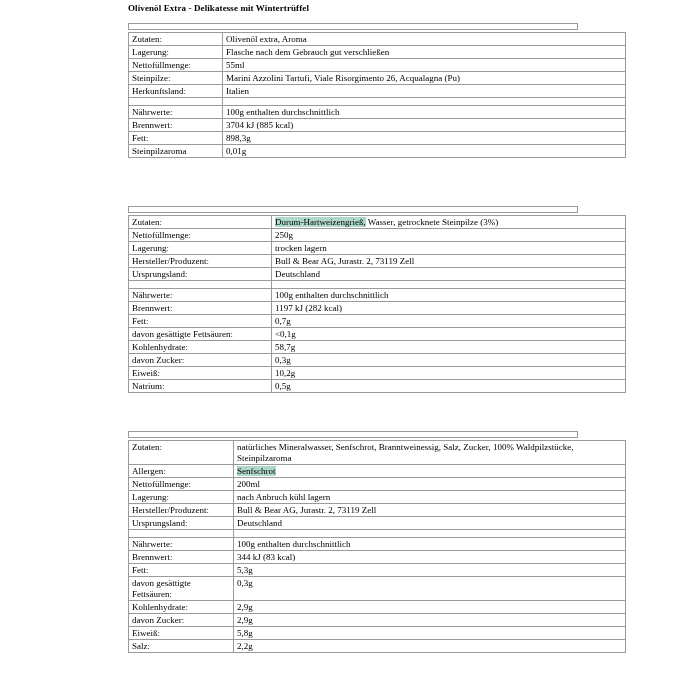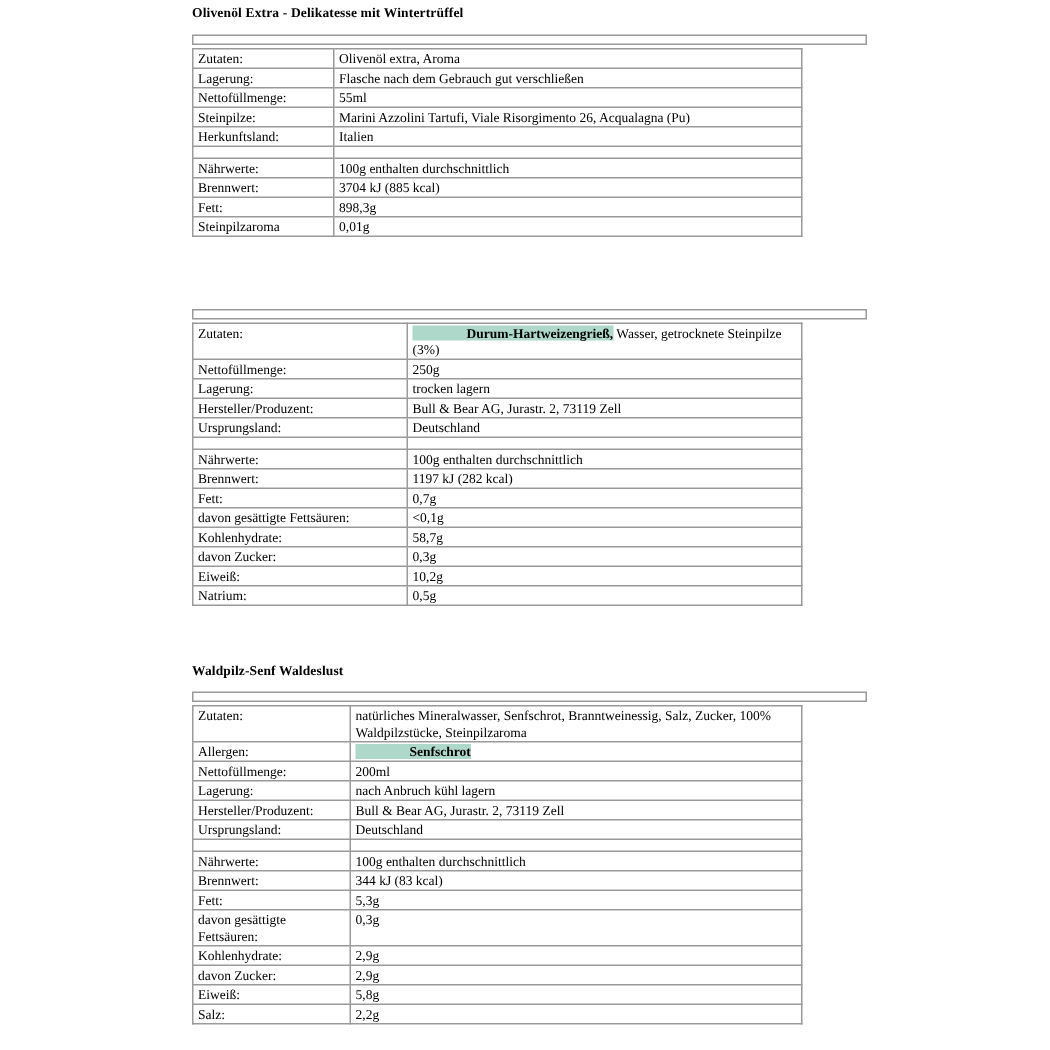--- a/index.html
+++ b/index.html
@@ -18,41 +18,40 @@
     margin:0 0 10px 0;letter-spacing:0.1px;
   }
   .section-2 .title{margin-bottom:9px;}
   .strip{
     width:448px;height:5px;
     border:1px solid var(--border);
     background:#fff;
     margin-bottom:2px;
   }
   table.info-table{
-    width:407px;
+    width:498px;
     border-collapse:collapse;
     table-layout:fixed;
     border:1px solid var(--border-outer);
     background:#fff;
   }
   table.info-table td{
     border:1px solid var(--border);
     font-size:9px;line-height:11px;
     padding:1px 3px 0 3px;
     vertical-align:top;
     overflow:hidden;
   }
   .section-0 col.c-label{width:94px;}
   .section-1 col.c-label{width:143px;}
   .section-2 col.c-label{width:105px;}
   tr.spacer-row td{height:7px;padding:0;}
   .hl{
     background:var(--hl);
-    font-weight:bold;
-    padding-left:36px;
+    font-weight:normal;
   }
 </style>
 </head>
 <body>
 
 <div class="section section-0">
   <div class="title">Olivenöl Extra - Delikatesse mit Wintertrüffel</div>
   <div class="strip"></div>
   <table class="info-table">
     <colgroup>
@@ -166,21 +165,20 @@
         </tr>
         <tr>
           <td class="label">Natrium:</td>
           <td class="value">0,5g</td>
         </tr>
       </tbody>
   </table>
 </div>
 
 <div class="section section-2">
-  <div class="title">Waldpilz-Senf Waldeslust</div>
   <div class="strip"></div>
   <table class="info-table">
     <colgroup>
         <col class="c-label">
         <col class="c-value">
       </colgroup>
     <tbody>
         <tr>
           <td class="label">Zutaten:</td>
           <td class="value">natürliches Mineralwasser, Senfschrot, Branntweinessig, Salz, Zucker, 100% Waldpilzstücke, Steinpilzaroma</td>

